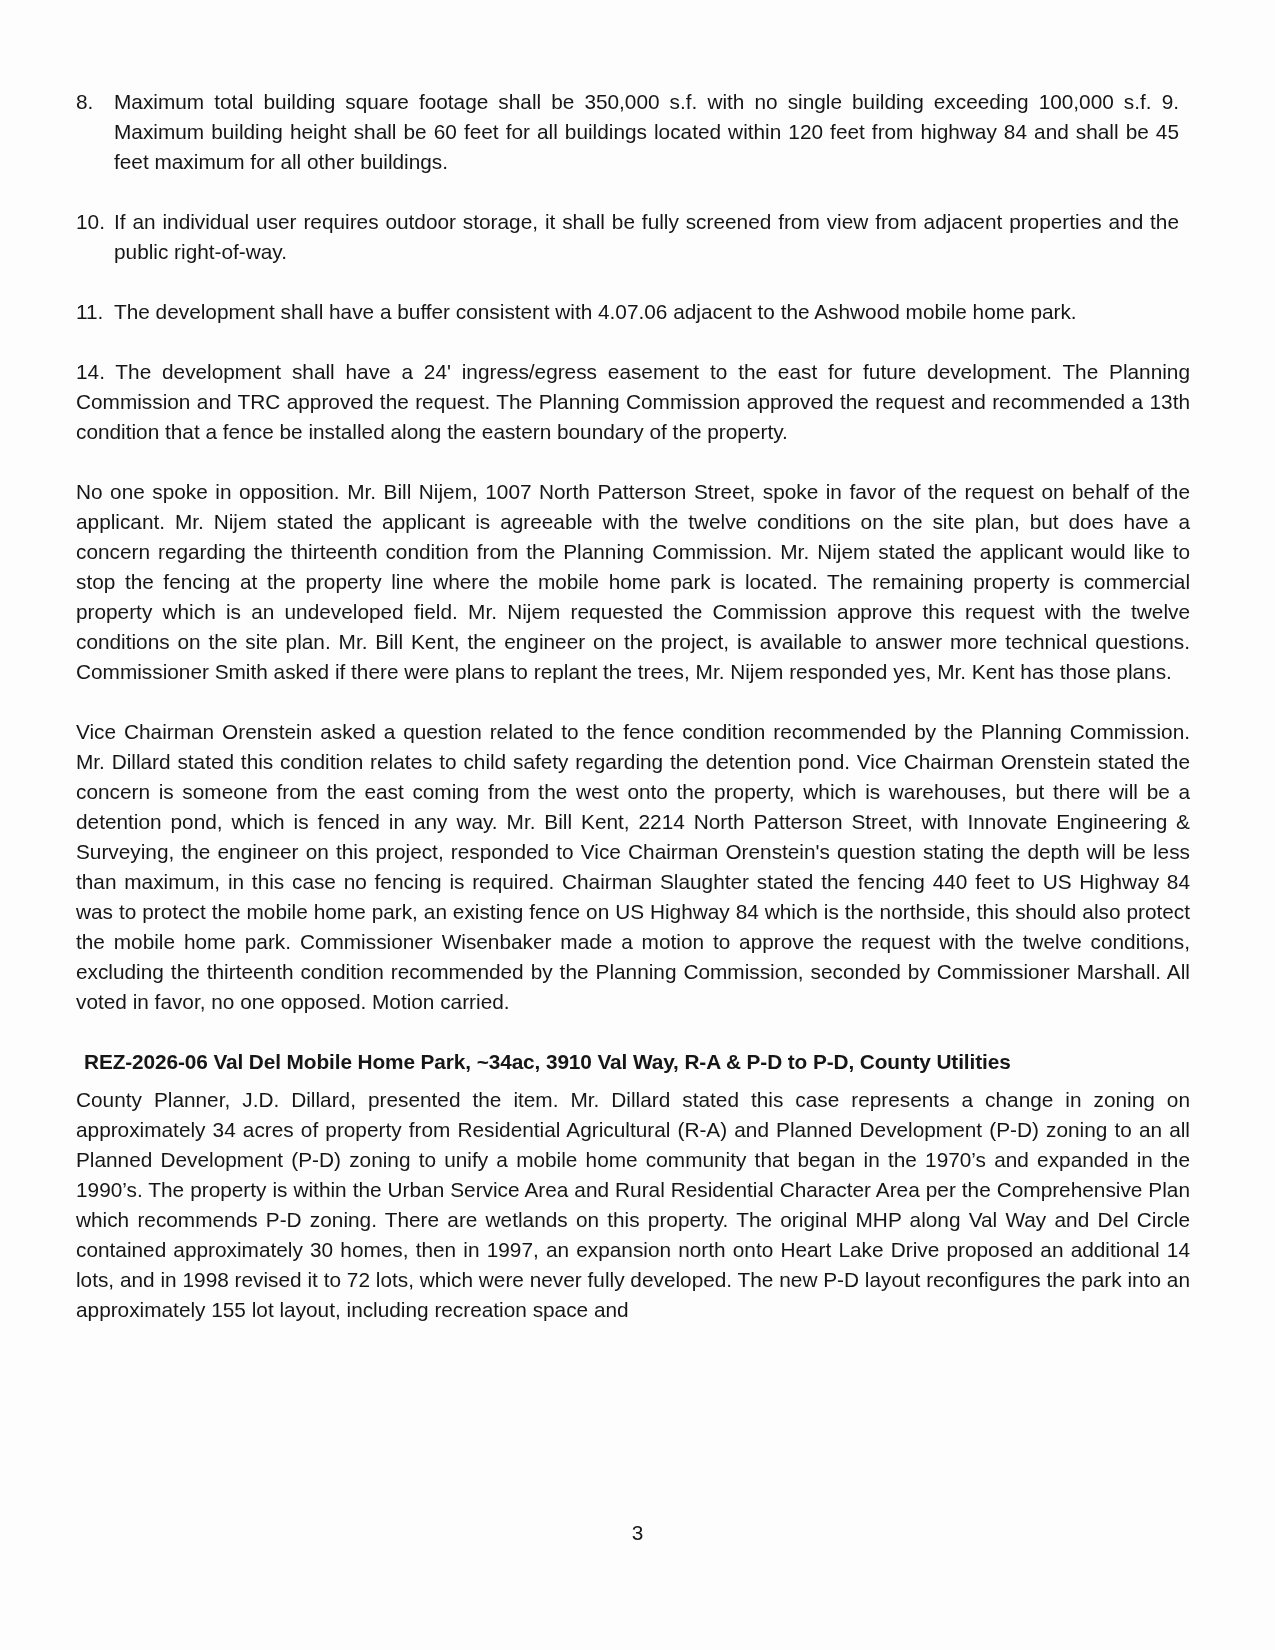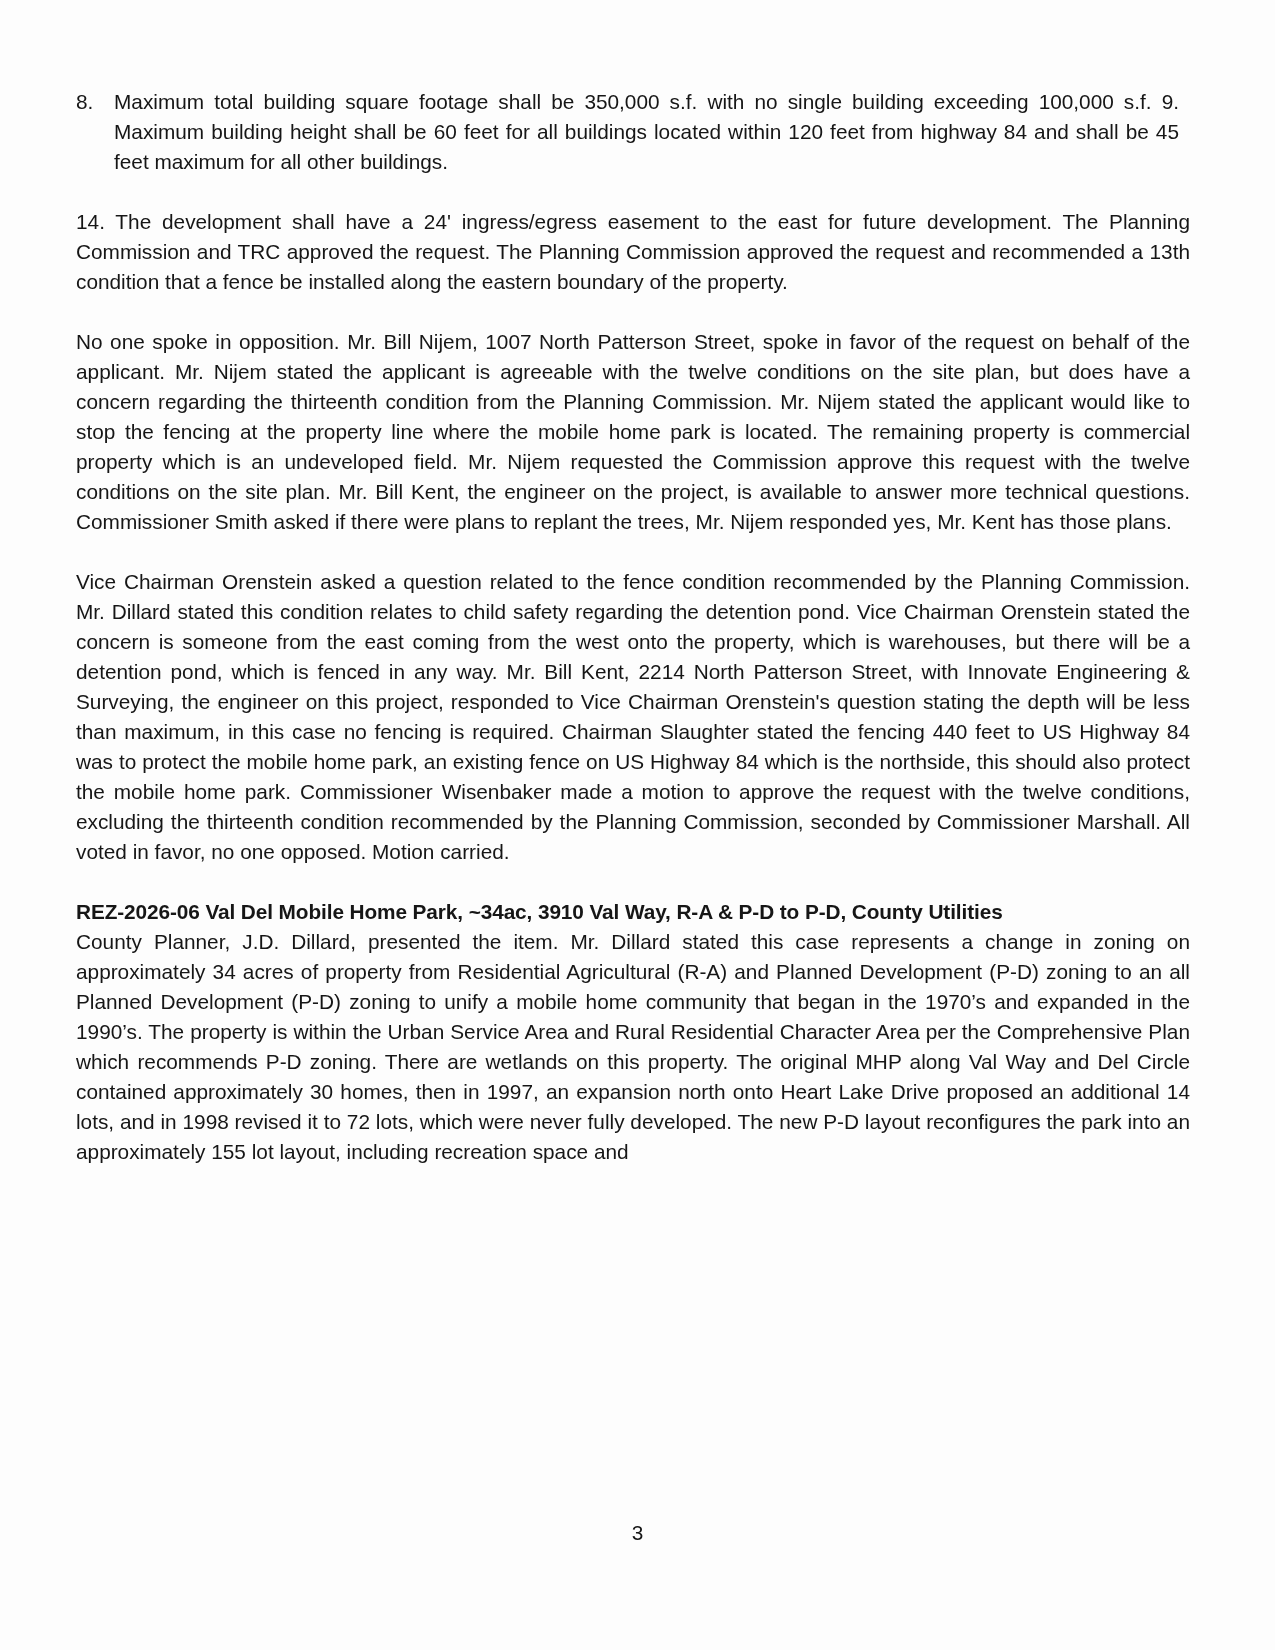--- a/index.html
+++ b/index.html
@@ -33,21 +33,21 @@
     padding-left: 27px;
   }
   .li .num {
     position: absolute;
     left: 0;
     top: 0;
     white-space: nowrap;
   }
   .heading {
     font-weight: bold;
-    margin: 0;
+    margin: 8px;
     text-align: left;
     letter-spacing: -0.1px;
   }
   .footer {
     position: absolute;
     top: 1518px;
     left: 0;
     width: 100%;
     text-align: center;
     font-size: 20.8px;
@@ -59,21 +59,29 @@
 <body>
 
 <div class="page">
   <main class="content">
 
     <div class="block li">
       <span class="num">8.</span>
       <p>Maximum total building square footage shall be 350,000 s.f. with no single building exceeding 100,000 s.f. 9. Maximum building height shall be 60 feet for all buildings located within 120 feet from highway 84 and shall be 45 feet maximum for all other buildings.</p>
     </div>
 
+    <div class="block li">
+      <span class="num">10.</span>
+      <p>If an individual user requires outdoor storage, it shall be fully screened from view from adjacent properties and the public right-of-way.</p>
+    </div>
 
+    <div class="block li">
+      <span class="num">11.</span>
+      <p>The development shall have a buffer consistent with 4.07.06 adjacent to the Ashwood mobile home park.</p>
+    </div>
 
     <p class="block">14. The development shall have a 24' ingress/egress easement to the east for future development. The Planning Commission and TRC approved the request. The Planning Commission approved the request and recommended a 13th condition that a fence be installed along the eastern boundary of the property.</p>
 
     <p class="block">No one spoke in opposition. Mr. Bill Nijem, 1007 North Patterson Street, spoke in favor of the request on behalf of the applicant. Mr. Nijem stated the applicant is agreeable with the twelve conditions on the site plan, but does have a concern regarding the thirteenth condition from the Planning Commission. Mr. Nijem stated the applicant would like to stop the fencing at the property line where the mobile home park is located. The remaining property is commercial property which is an undeveloped field. Mr. Nijem requested the Commission approve this request with the twelve conditions on the site plan. Mr. Bill Kent, the engineer on the project, is available to answer more technical questions. Commissioner Smith asked if there were plans to replant the trees, Mr. Nijem responded yes, Mr. Kent has those plans.</p>
 
     <p class="block">Vice Chairman Orenstein asked a question related to the fence condition recommended by the Planning Commission. Mr. Dillard stated this condition relates to child safety regarding the detention pond. Vice Chairman Orenstein stated the concern is someone from the east coming from the west onto the property, which is warehouses, but there will be a detention pond, which is fenced in any way. Mr. Bill Kent, 2214 North Patterson Street, with Innovate Engineering &amp; Surveying, the engineer on this project, responded to Vice Chairman Orenstein's question stating the depth will be less than maximum, in this case no fencing is required. Chairman Slaughter stated the fencing 440 feet to US Highway 84 was to protect the mobile home park, an existing fence on US Highway 84 which is the northside, this should also protect the mobile home park. Commissioner Wisenbaker made a motion to approve the request with the twelve conditions, excluding the thirteenth condition recommended by the Planning Commission, seconded by Commissioner Marshall. All voted in favor, no one opposed. Motion carried.</p>
 
     <p class="heading">REZ-2026-06 Val Del Mobile Home Park, ~34ac, 3910 Val Way, R-A &amp; P-D to P-D, County Utilities</p>
 
     <p class="block">County Planner, J.D. Dillard, presented the item. Mr. Dillard stated this case represents a change in zoning on approximately 34 acres of property from Residential Agricultural (R-A) and Planned Development (P-D) zoning to an all Planned Development (P-D) zoning to unify a mobile home community that began in the 1970’s and expanded in the 1990’s. The property is within the Urban Service Area and Rural Residential Character Area per the Comprehensive Plan which recommends P-D zoning. There are wetlands on this property. The original MHP along Val Way and Del Circle contained approximately 30 homes, then in 1997, an expansion north onto Heart Lake Drive proposed an additional 14 lots, and in 1998 revised it to 72 lots, which were never fully developed. The new P-D layout reconfigures the park into an approximately 155 lot layout, including recreation space and</p>

